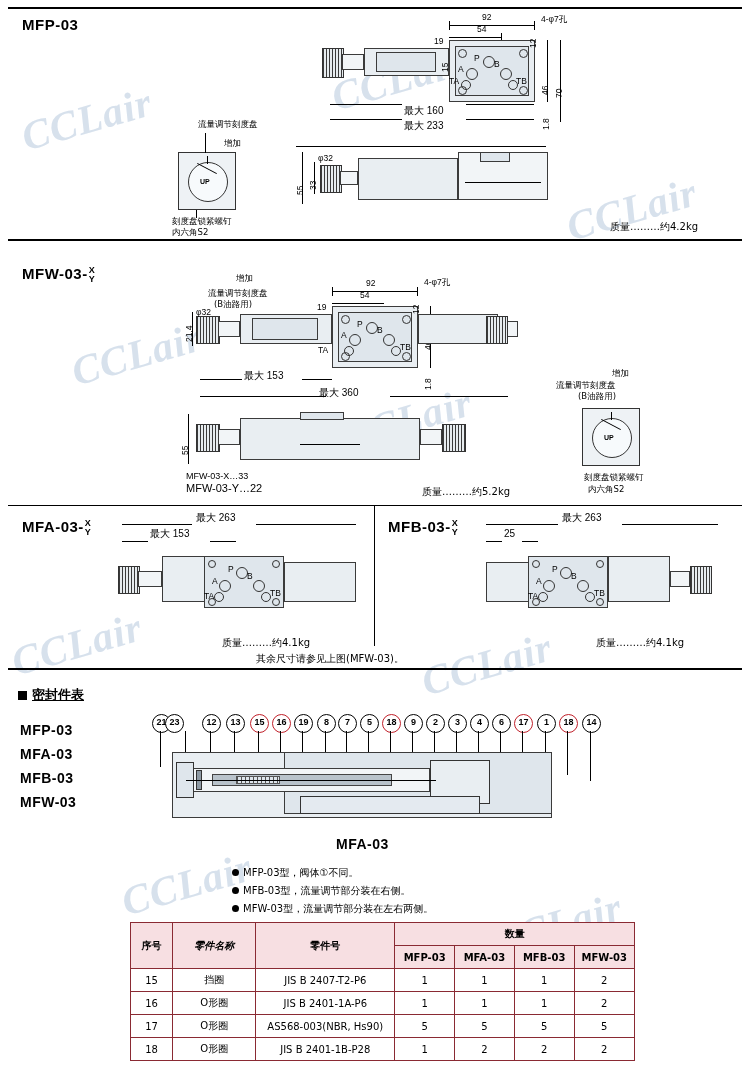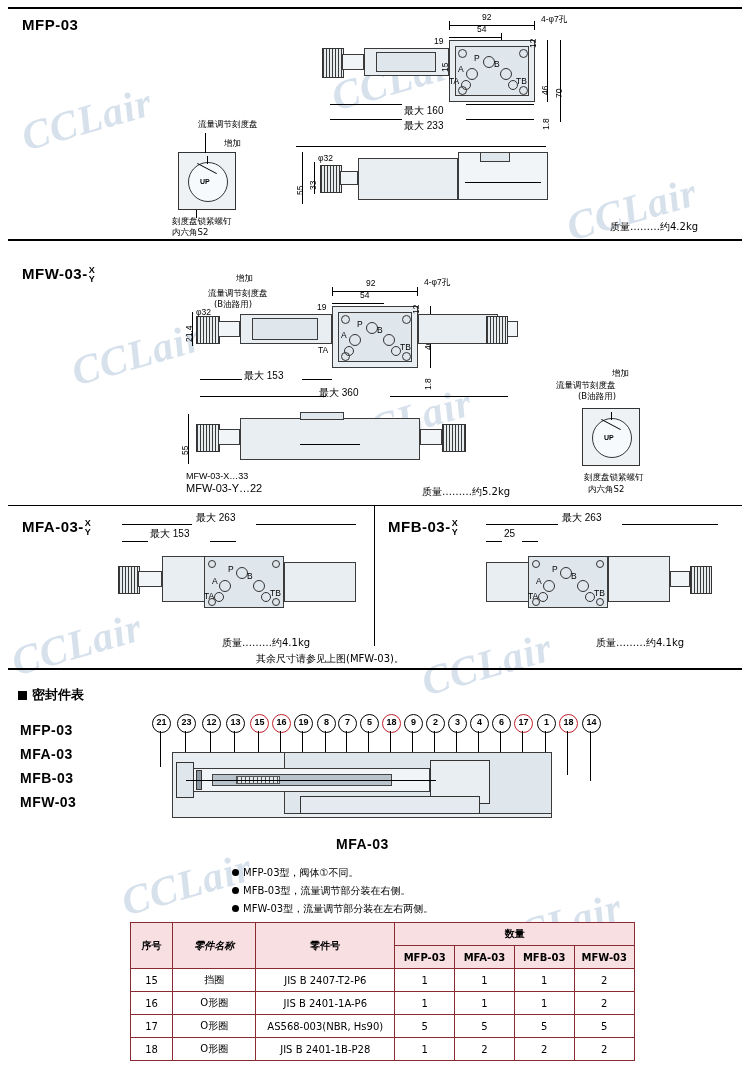--- a/index.html
+++ b/index.html
@@ -46,20 +46,21 @@
     vertical-align:middle;
     font-size:9px;
     line-height:9px;
     text-align:center;
     margin-left:1px;
   }
   .sec-head{
     position:absolute;
     font-size:13px;
     font-weight:bold;
+    text-decoration:underline;
   }
   .sec-head .sq{
     display:inline-block;width:9px;height:9px;background:#000;
     margin-right:5px;vertical-align:-1px;
   }
 
   
   .lb{
     position:absolute;
     font-size:8.5px;
@@ -383,21 +384,21 @@
   <div class="sec-head" style="left:18px;top:686px;">
     <span class="sq"></span><span>密封件表</span>
   </div>
 
   <div class="model-title" style="left:20px;top:722px;font-size:14px;">MFP-03</div>
   <div class="model-title" style="left:20px;top:746px;font-size:14px;">MFA-03</div>
   <div class="model-title" style="left:20px;top:770px;font-size:14px;">MFB-03</div>
   <div class="model-title" style="left:20px;top:794px;font-size:14px;">MFW-03</div>
 
   <div class="bub" style="left:152px;top:714px;">21</div>
-  <div class="bub" style="left:177px;top:714px;">23</div>
+  <div class="bub" style="left:165px;top:714px;">23</div>
   <div class="bub" style="left:202px;top:714px;">12</div>
   <div class="bub" style="left:226px;top:714px;">13</div>
   <div class="bub red" style="left:250px;top:714px;">15</div>
   <div class="bub red" style="left:272px;top:714px;">16</div>
   <div class="bub" style="left:294px;top:714px;">19</div>
   <div class="bub" style="left:317px;top:714px;">8</div>
   <div class="bub" style="left:338px;top:714px;">7</div>
   <div class="bub" style="left:360px;top:714px;">5</div>
   <div class="bub red" style="left:382px;top:714px;">18</div>
   <div class="bub" style="left:404px;top:714px;">9</div>

